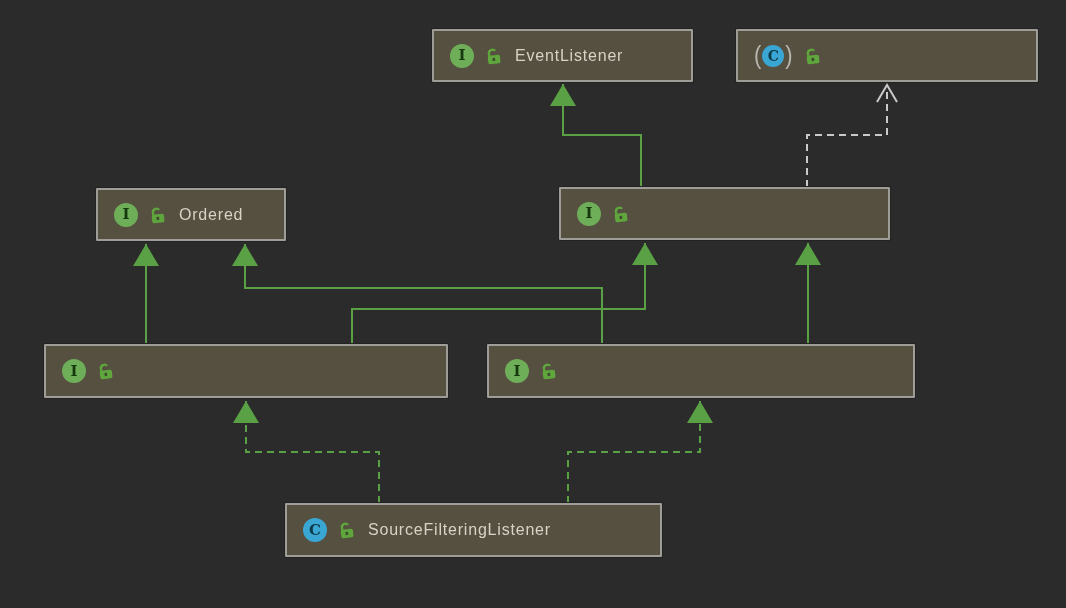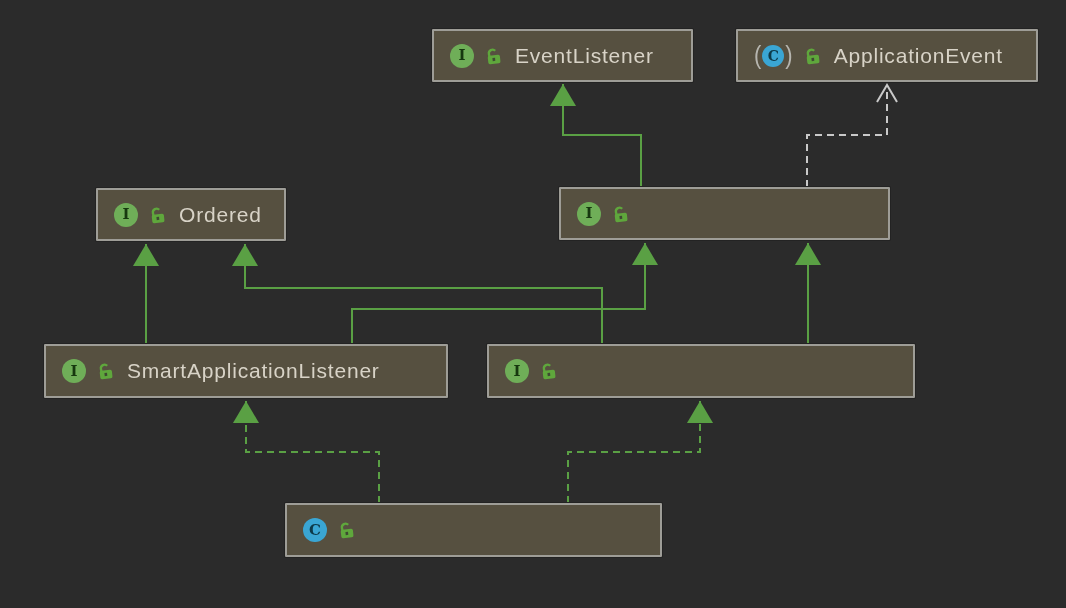--- a/index.html
+++ b/index.html
@@ -30,21 +30,21 @@
     border-radius: 1px;
     display: flex;
     align-items: center;
     padding: 0 14px 0 16px;
     gap: 9px;
     cursor: default;
     box-shadow: 0 0 0 1px #232323;
   }
   .nlabel {
     color: #d8d3c7;
-    font-size: 21px;
+    font-size: 16px;
     letter-spacing: 0.8px;
     white-space: nowrap;
     padding-left: 3px;
   }
   .badge {
     width: 24px;
     height: 24px;
     border-radius: 50%;
     flex: 0 0 auto;
     display: flex;
@@ -115,21 +115,20 @@
       <span class="badge cls">
           <span>C</span>
         </span>
       <span class="paren">)</span>
     </span>
     <svg class="lock" width="20" height="20" viewBox="0 0 20 20">
       <path d="M6.5 10 V7.2 a3.7 3.7 0 0 1 6.9 -1.7" fill="none" stroke="#5fa73c" stroke-width="2.3" transform="rotate(-14 10 10)"></path>
       <rect x="5" y="9.2" width="12.2" height="8.6" rx="1.8" fill="#5fa73c" transform="rotate(-6 11 13.5)"></rect>
       <rect x="9.6" y="11.8" width="2.6" height="3.2" fill="#3e4a32" transform="rotate(-6 11 13.5)"></rect>
     </svg>
-    <span class="nlabel">ApplicationEvent</span>
   </div>
 
   <div class="node" style="left: 96px; top: 188px; width: 190px; height: 53px;">
     <span class="badge iface">
         <span>I</span>
       </span>
     <svg class="lock" width="20" height="20" viewBox="0 0 20 20">
       <path d="M6.5 10 V7.2 a3.7 3.7 0 0 1 6.9 -1.7" fill="none" stroke="#5fa73c" stroke-width="2.3" transform="rotate(-14 10 10)"></path>
       <rect x="5" y="9.2" width="12.2" height="8.6" rx="1.8" fill="#5fa73c" transform="rotate(-6 11 13.5)"></rect>
       <rect x="9.6" y="11.8" width="2.6" height="3.2" fill="#3e4a32" transform="rotate(-6 11 13.5)"></rect>
@@ -150,21 +149,20 @@
 
   <div class="node" style="left: 44px; top: 344px; width: 404px; height: 54px;">
     <span class="badge iface">
         <span>I</span>
       </span>
     <svg class="lock" width="20" height="20" viewBox="0 0 20 20">
       <path d="M6.5 10 V7.2 a3.7 3.7 0 0 1 6.9 -1.7" fill="none" stroke="#5fa73c" stroke-width="2.3" transform="rotate(-14 10 10)"></path>
       <rect x="5" y="9.2" width="12.2" height="8.6" rx="1.8" fill="#5fa73c" transform="rotate(-6 11 13.5)"></rect>
       <rect x="9.6" y="11.8" width="2.6" height="3.2" fill="#3e4a32" transform="rotate(-6 11 13.5)"></rect>
     </svg>
-    <span class="nlabel">SmartApplicationListener</span>
   </div>
 
   <div class="node" style="left: 487px; top: 344px; width: 428px; height: 54px;">
     <span class="badge iface">
         <span>I</span>
       </span>
     <svg class="lock" width="20" height="20" viewBox="0 0 20 20">
       <path d="M6.5 10 V7.2 a3.7 3.7 0 0 1 6.9 -1.7" fill="none" stroke="#5fa73c" stroke-width="2.3" transform="rotate(-14 10 10)"></path>
       <rect x="5" y="9.2" width="12.2" height="8.6" rx="1.8" fill="#5fa73c" transform="rotate(-6 11 13.5)"></rect>
       <rect x="9.6" y="11.8" width="2.6" height="3.2" fill="#3e4a32" transform="rotate(-6 11 13.5)"></rect>
@@ -173,15 +171,16 @@
 
   <div class="node" style="left: 285px; top: 503px; width: 377px; height: 54px;">
     <span class="badge cls">
         <span>C</span>
       </span>
     <svg class="lock" width="20" height="20" viewBox="0 0 20 20">
       <path d="M6.5 10 V7.2 a3.7 3.7 0 0 1 6.9 -1.7" fill="none" stroke="#5fa73c" stroke-width="2.3" transform="rotate(-14 10 10)"></path>
       <rect x="5" y="9.2" width="12.2" height="8.6" rx="1.8" fill="#5fa73c" transform="rotate(-6 11 13.5)"></rect>
       <rect x="9.6" y="11.8" width="2.6" height="3.2" fill="#3e4a32" transform="rotate(-6 11 13.5)"></rect>
     </svg>
+    <span class="nlabel">SourceFilteringListener</span>
   </div>
 
 </div>
 
 </body></html>

